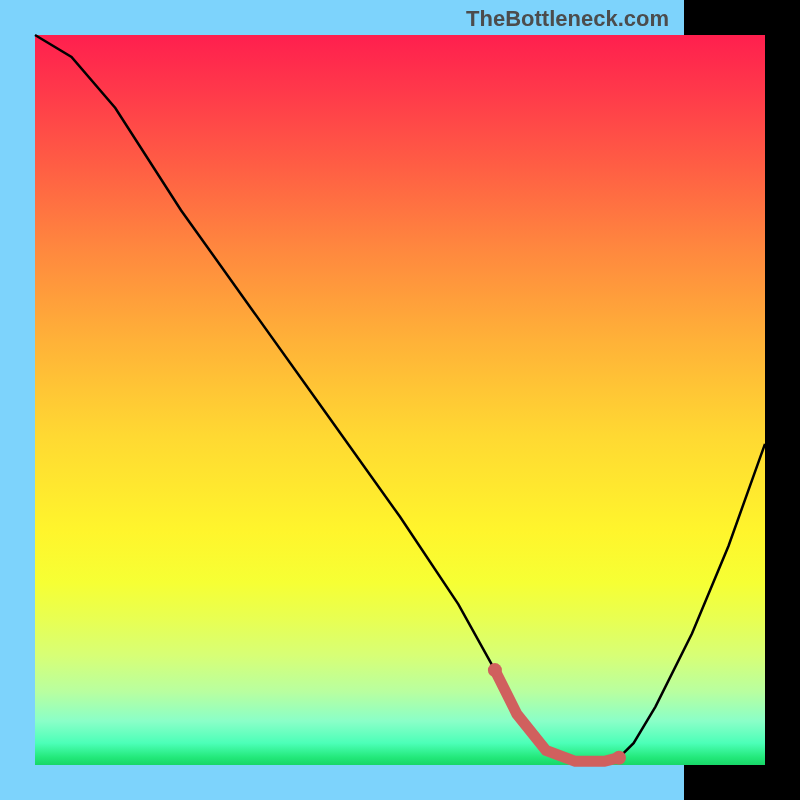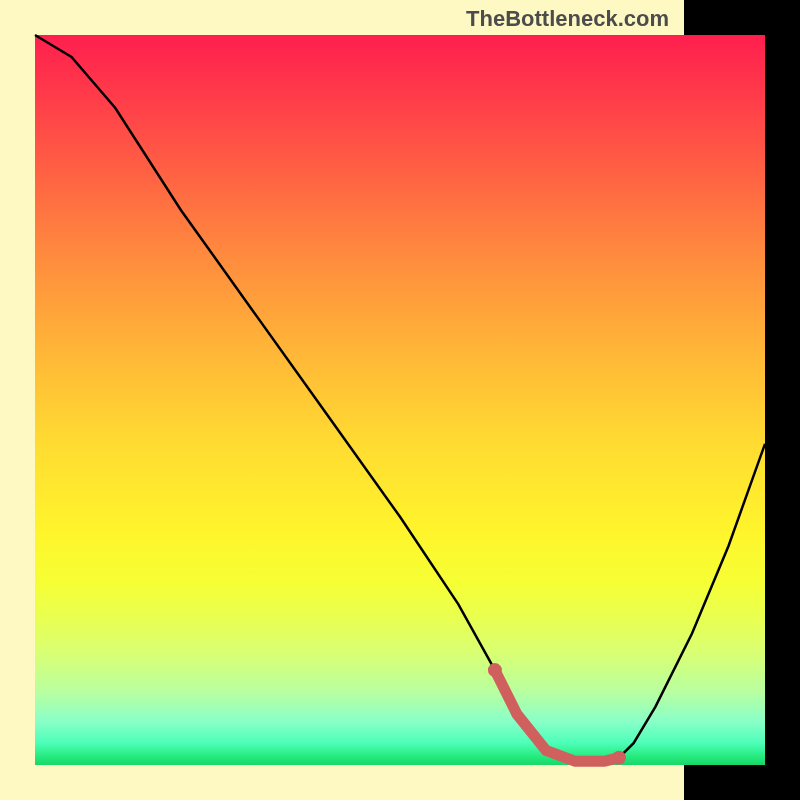--- a/index.html
+++ b/index.html
@@ -8,21 +8,21 @@
     background: #000;
     width: 800px;
     height: 800px;
     overflow: hidden;
     font-family: Arial, sans-serif;
   }
   .container {
     width: 684px;
     height: 800px;
     position: relative;
-    background: #fef9c3;
+    background: #7dd3fc;
   }
   .watermark {
     position: absolute;
     top: 6px;
     right: 15px;
     color: #4c4c4c;
     font-size: 22px;
     font-weight: bold;
     z-index: 10;
   }

